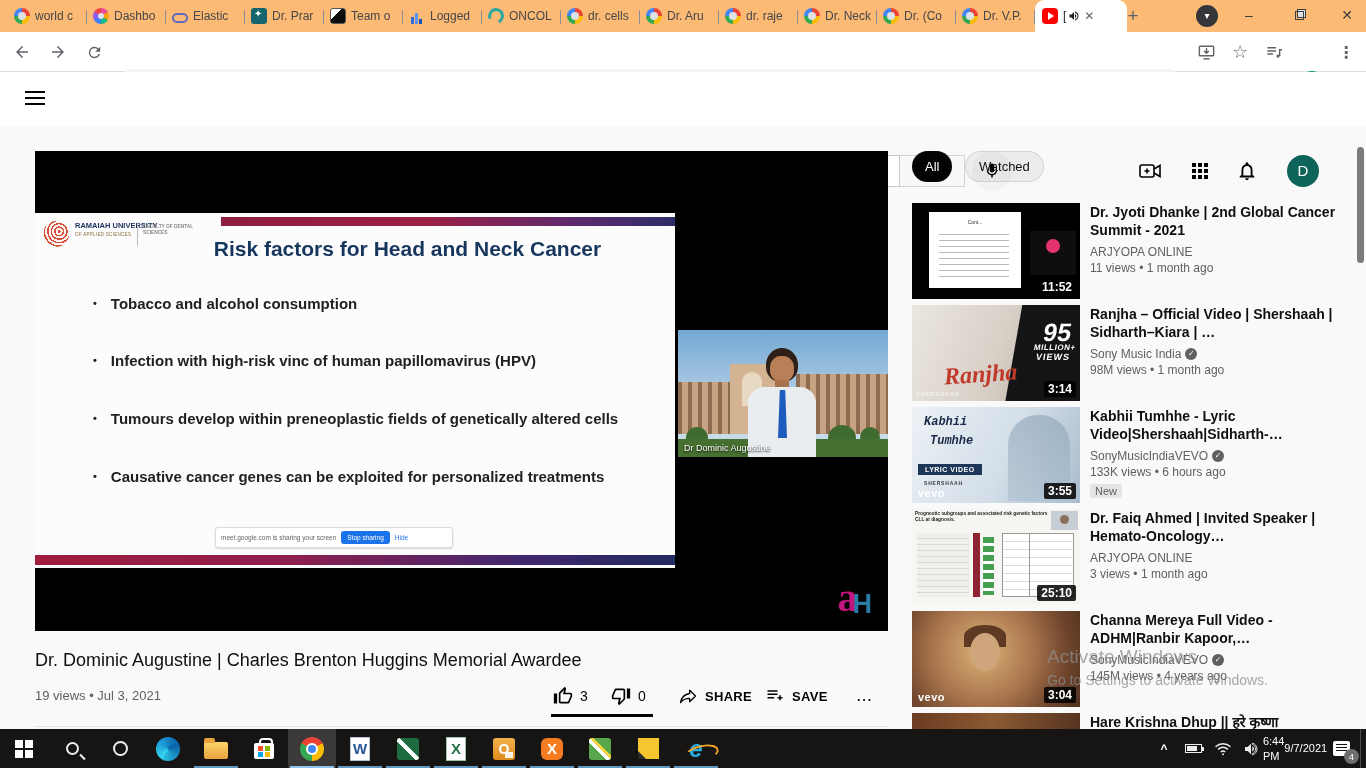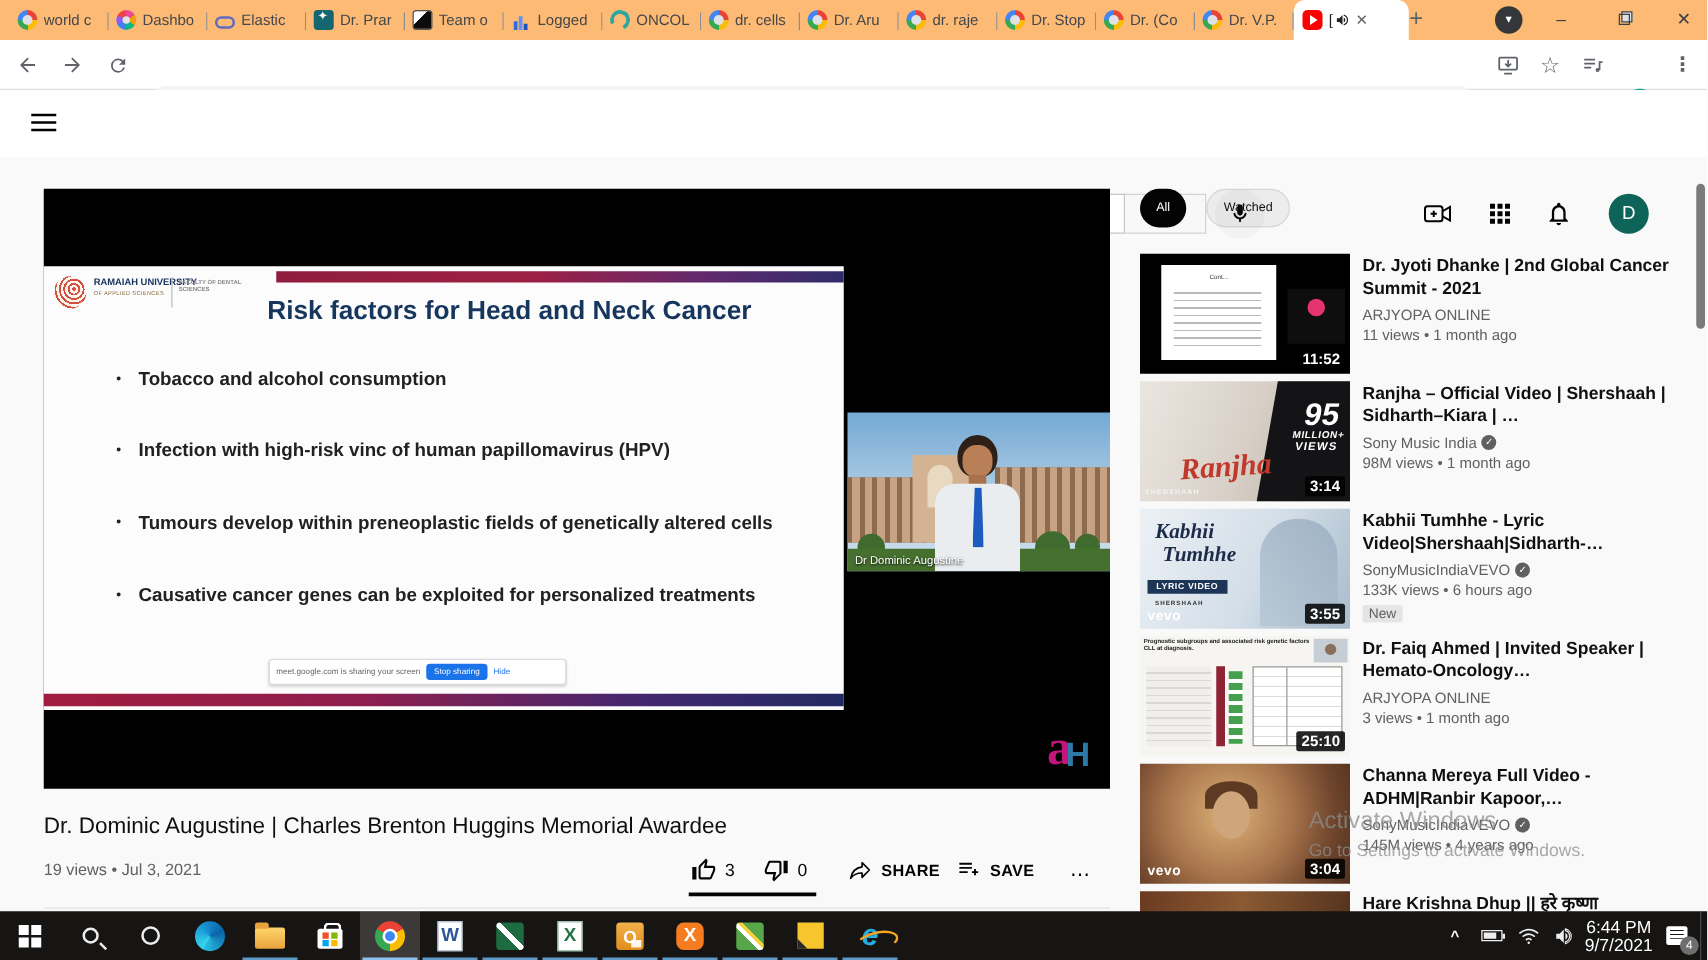--- a/index.html
+++ b/index.html
@@ -105,21 +105,21 @@
   #vtitle{position:absolute;left:35px;top:650px;width:850px;font-size:18px;color:#0f0f0f}
   #vmeta{position:absolute;left:35px;top:688px;font-size:13px;color:#606060}
   .act{position:absolute;top:686px;display:flex;align-items:center;gap:7px;color:#030303;font-size:14px}
   .act .lbl{font-weight:bold;font-size:13px;letter-spacing:.3px}
   #actlike{left:553px}#actdis{left:611px}#actshare{left:678px}#actsave{left:765px}
   #actmore{left:856px;top:690px;font-size:16px;color:#030303;letter-spacing:1px}
   #ratebar{position:absolute;left:551px;top:714px;width:102px;height:3px;background:#030303}
   #vdivider{position:absolute;left:35px;top:726px;width:853px;height:1px;background:#e2e2e2}
 
   
-  .chip{position:absolute;top:151px;height:31px;border-radius:16px;font-size:10px;display:flex;align-items:center;padding:0 13px}
+  .chip{position:absolute;top:151px;height:31px;border-radius:16px;font-size:13px;display:flex;align-items:center;padding:0 13px}
   #chipAll{left:912px;background:#030303;color:#fff}
   #chipWatched{left:965px;background:rgba(0,0,0,.05);border:1px solid rgba(0,0,0,.1);color:#0f0f0f}
   .sv{position:absolute;left:912px;width:444px;height:94px}
   .svt{position:absolute;left:0;top:0;width:168px;height:96px;overflow:hidden;background:#000}
   .svx{position:absolute;left:178px;top:0;width:266px}
   .svtitle{font-size:14px;font-weight:bold;color:#0f0f0f;line-height:18px;max-height:37px;overflow:hidden;margin-bottom:5px}
   .svch{font-size:12px;color:#606060;line-height:16px;display:flex;align-items:center;gap:4px}
   .svmeta{font-size:12px;color:#606060;line-height:16px}
   .vcheck{width:12px;height:12px;border-radius:50%;background:#606060;color:#fff;font-size:8px;line-height:12px;text-align:center;display:inline-block}
   .newbadge{display:inline-block;margin-top:4px;background:rgba(0,0,0,.08);color:#606060;font-size:11px;padding:1px 5px;border-radius:2px}
@@ -134,21 +134,21 @@
   .t2{background:linear-gradient(110deg,#eae6e0 0%,#d8d0c7 50%,#b4a79b 100%)}
   .t2rib{position:absolute;right:-14px;top:-6px;width:80px;height:106px;background:#141417;transform:skewX(-10deg);color:#fff;text-align:center}
   .t2n{font-size:25px;font-weight:bold;margin-top:22px;line-height:22px}
   .t2m{font-size:8px;font-weight:bold;letter-spacing:.5px;color:#fff}
   .t2v{font-size:9px;font-weight:bold;letter-spacing:1px}
   .t2script{position:absolute;left:32px;bottom:13px;font-family:"Liberation Serif",serif;font-style:italic;font-weight:bold;font-size:24px;color:#c0392b;transform:rotate(-4deg)}
   .t2film{position:absolute;left:4px;bottom:4px;font-size:5.5px;color:#f3f3f3;letter-spacing:1px;font-weight:bold}
   
   .t3{background:linear-gradient(115deg,#ecf1f5 0%,#d3dee8 55%,#a9bccc 100%)}
   .t3p{position:absolute;right:10px;top:8px;width:62px;height:86px;border-radius:30px 30px 0 0;background:linear-gradient(#7f97ae,#a9bccc);opacity:.5}
-  .t3a,.t3b{position:absolute;font-family:Liberation Serif, serif;font-style:italic;font-weight:bold;font-size:17px;color:#1c2b4a}
+  .t3a,.t3b{position:absolute;font-family:Liberation Mono, monospace;font-style:italic;font-weight:bold;font-size:12px;color:#1c2b4a}
   .t3a{left:12px;top:8px}.t3b{left:18px;top:27px}
   .t3tag{position:absolute;left:6px;top:57px;background:#1d3557;color:#fff;font-size:7px;font-weight:bold;padding:2px 7px;letter-spacing:.5px}
   .t3film{position:absolute;left:12px;top:73px;font-size:5px;color:#3a3a3a;font-weight:bold;letter-spacing:.8px}
   .t3vevo,.t5vevo{position:absolute;left:6px;bottom:4px;color:#fff;font-size:11px;font-weight:bold;letter-spacing:.5px}
   
   .t4{background:#f6f5f2}
   .t4cap{position:absolute;left:3px;top:2px;width:138px;font-size:4.8px;font-weight:bold;color:#1a1a1a;line-height:5.5px}
   .t4cam{position:absolute;right:2px;top:2px;width:27px;height:19px;background:#c6cdd4}
   .t4cam::after{content:"";position:absolute;left:9px;top:4px;width:9px;height:9px;border-radius:50%;background:#8b6f5a}
   .t4left{position:absolute;left:5px;top:24px;width:52px;height:64px;background:repeating-linear-gradient(#f0efed 0 5px,#d9d8d5 5px 6px)}
@@ -204,21 +204,21 @@
   .ie{position:relative;color:#27aae1;font-size:24px;font-weight:bold;font-style:italic;line-height:22px}
   .ie::after{content:"";position:absolute;left:-4px;top:7px;width:30px;height:12px;border:2px solid #f5a623;border-bottom-color:transparent;border-left-color:transparent;border-radius:50%;transform:rotate(-12deg)}
   .tray{position:absolute;top:0;height:39px;display:flex;align-items:center;justify-content:center;color:#fff}
   #trchev{left:1152px;width:24px;font-size:12px;font-weight:bold}
   #trbat{left:1180px;width:26px}
   .bat{position:relative;width:17px;height:9px;border:1px solid #eee}
   .bat::before{content:"";position:absolute;right:-3px;top:2px;width:2px;height:4px;background:#eee}
   .bat::after{content:"";position:absolute;left:1px;top:1px;bottom:1px;width:10px;background:#eee}
   #trwifi{left:1210px;width:26px}
   #trvol{left:1238px;width:26px}
-  #trclock{left:1264px;width:62px;flex-direction:column;font-size:14px;line-height:15px}
+  #trclock{left:1264px;width:62px;flex-direction:row;font-size:11px;line-height:15px}
   #traction{left:1326px;width:30px}
   .acticon{position:relative;width:17px;height:15px;background:#fff;border-radius:2px}
   .acticon::after{content:"";position:absolute;left:3px;top:3px;width:11px;height:7px;background:repeating-linear-gradient(#161513 0 1px,transparent 1px 3px)}
   #trbadge{position:absolute;left:1344px;top:20px;width:15px;height:15px;border-radius:50%;background:#6e6e6e;color:#fff;font-size:9.5px;text-align:center;line-height:15px}
   #showdesk{position:absolute;left:1360px;top:729px;width:1px;height:39px;background:#4a4a4a}
   svg{display:block}
 </style>
 </head>
 <body>
 
@@ -270,21 +270,21 @@
         <span class="tl">Dr. Aru</span>
         <span class="sep"></span>
       </div>
     <div class="tab">
         <span class="fav g"></span>
         <span class="tl">dr. raje</span>
         <span class="sep"></span>
       </div>
     <div class="tab">
         <span class="fav g"></span>
-        <span class="tl">Dr. Stop</span>
+        <span class="tl">Dr. Neck</span>
         <span class="sep"></span>
       </div>
     <div class="tab">
         <span class="fav g"></span>
         <span class="tl">Dr. (Co</span>
         <span class="sep"></span>
       </div>
     <div class="tab">
         <span class="fav g"></span>
         <span class="tl">Dr. V.P.</span>

